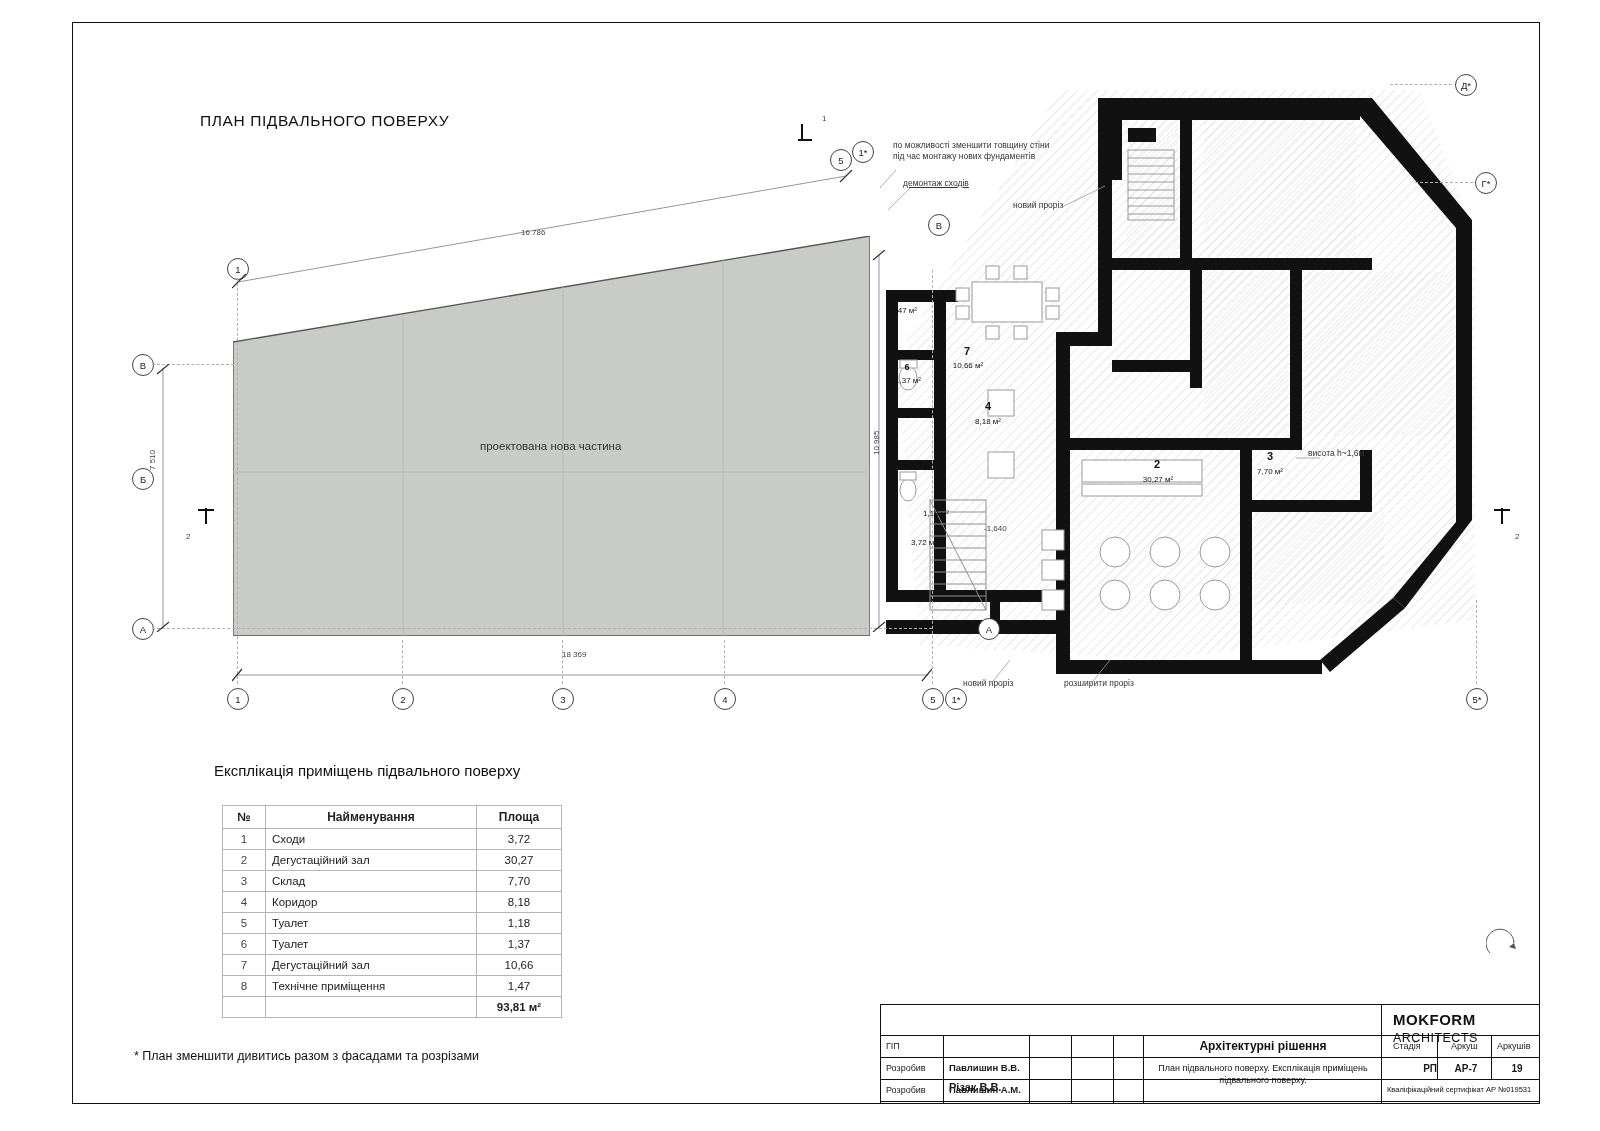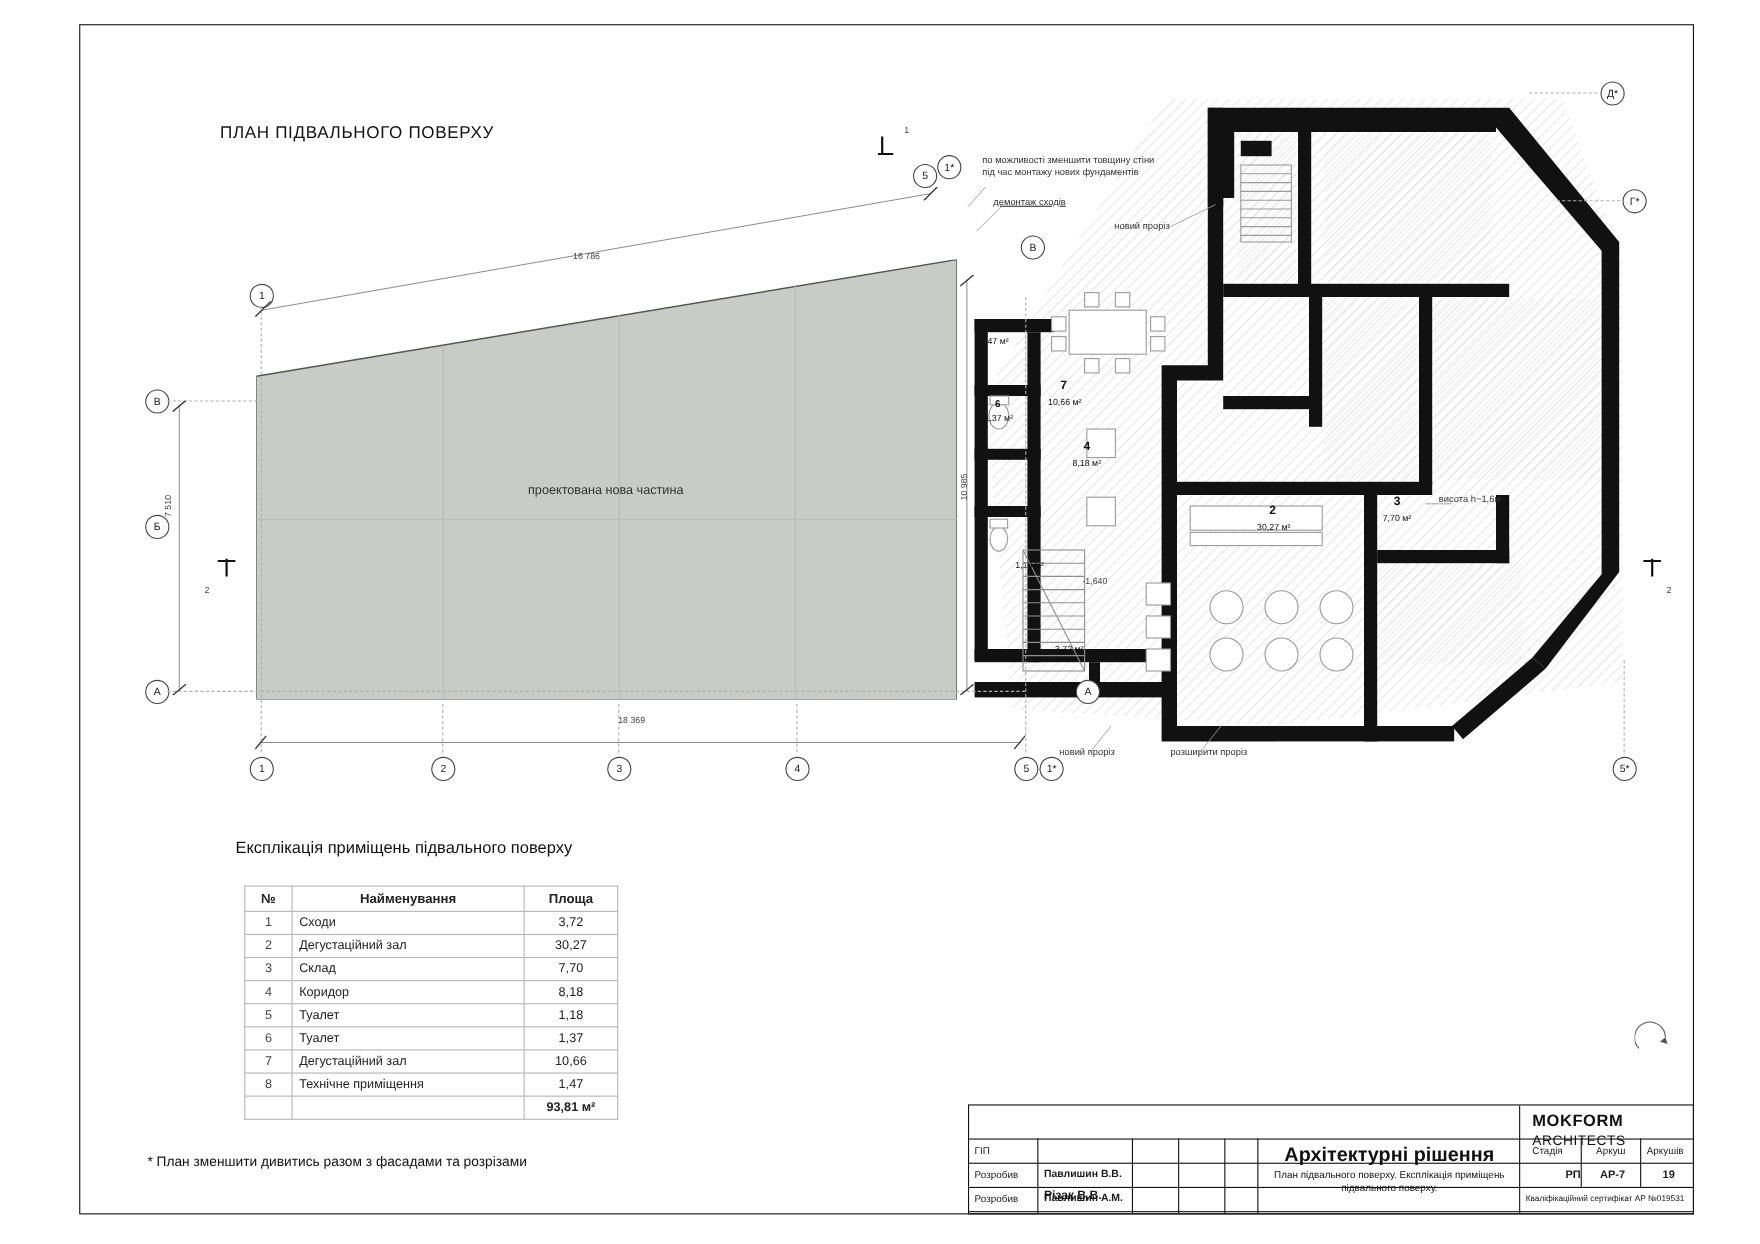--- a/index.html
+++ b/index.html
@@ -196,21 +196,21 @@
 
   <div class="abs roomnum sm" style="left:896px;top:362px;width:22px;">6</div>
   <div class="abs roomarea" style="left:888px;top:376px;width:40px;">1,37 м²</div>
 
   <div class="abs roomnum" style="left:976px;top:400px;width:24px;">4</div>
   <div class="abs roomarea" style="left:964px;top:417px;width:48px;">8,18 м²</div>
 
   <div class="abs roomnum sm" style="left:924px;top:458px;width:22px;">5</div>
   <div class="abs roomarea" style="left:916px;top:472px;width:40px;margin-top:37px;">1,18 м²</div>
 
-  <div class="abs roomarea" style="left:952px;top:538px;width:40px;margin-top:48px;">3,72 м²</div>
+  <div class="abs roomarea" style="left:904px;top:538px;width:40px;">3,72 м²</div>
 
   <div class="abs roomnum" style="left:1145px;top:458px;width:24px;">2</div>
   <div class="abs roomarea" style="left:1132px;top:475px;width:52px;">30,27 м²</div>
 
   <div class="abs roomnum" style="left:1258px;top:450px;width:24px;">3</div>
   <div class="abs roomarea" style="left:1246px;top:467px;width:48px;">7,70 м²</div>
 
   <div class="abs dimtxt" style="left:984px;top:524px;">-1,640</div>
 
   <div class="abs note" style="left:1308px;top:448px;">висота h~1,6м</div>
@@ -414,21 +414,21 @@
       <span style="font-size:12.5px;">ARCHITECTS</span>
     </div>
 
     <div class="abs" style="left:5px;top:36px;font-size:9px;">ГІП</div>
     <div class="abs b" style="left:68px;top:35px;font-size:11px;font-weight:bold;margin-top:41px;">Різак В.В.</div>
     <div class="abs" style="left:5px;top:58px;font-size:9px;">Розробив</div>
     <div class="abs b" style="left:68px;top:57px;font-size:9.5px;font-weight:bold;">Павлишин В.В.</div>
     <div class="abs" style="left:5px;top:80px;font-size:9px;">Розробив</div>
     <div class="abs b" style="left:68px;top:79px;font-size:9.5px;font-weight:bold;">Павлишин А.М.</div>
 
-    <div class="abs" style="left:266px;top:34px;width:232px;text-align:center;font-size:18px;font-weight:bold;color:#111;">Архітектурні рішення</div>
+    <div class="abs" style="left:266px;top:34px;width:232px;text-align:center;font-size:12px;font-weight:bold;color:#111;">Архітектурні рішення</div>
     <div class="abs" style="left:266px;top:58px;width:232px;text-align:center;font-size:9px;line-height:1.3;color:#111;">План підвального поверху. Експлікація приміщень підвального поверху.</div>
 
     <div class="abs" style="left:512px;top:36px;font-size:9px;">Стадія</div>
     <div class="abs" style="left:570px;top:36px;font-size:9px;">Аркуш</div>
     <div class="abs" style="left:616px;top:36px;font-size:9px;">Аркушів</div>
     <div class="abs" style="left:520px;top:58px;width:36px;text-align:right;font-size:10px;font-weight:bold;">РП</div>
     <div class="abs" style="left:560px;top:58px;width:50px;text-align:center;font-size:10px;font-weight:bold;">АР-7</div>
     <div class="abs" style="left:614px;top:58px;width:44px;text-align:center;font-size:10px;font-weight:bold;">19</div>
 
     <div class="abs" style="left:506px;top:80px;width:150px;font-size:7.5px;color:#111;">Кваліфікаційний сертифікат АР №019531</div>

